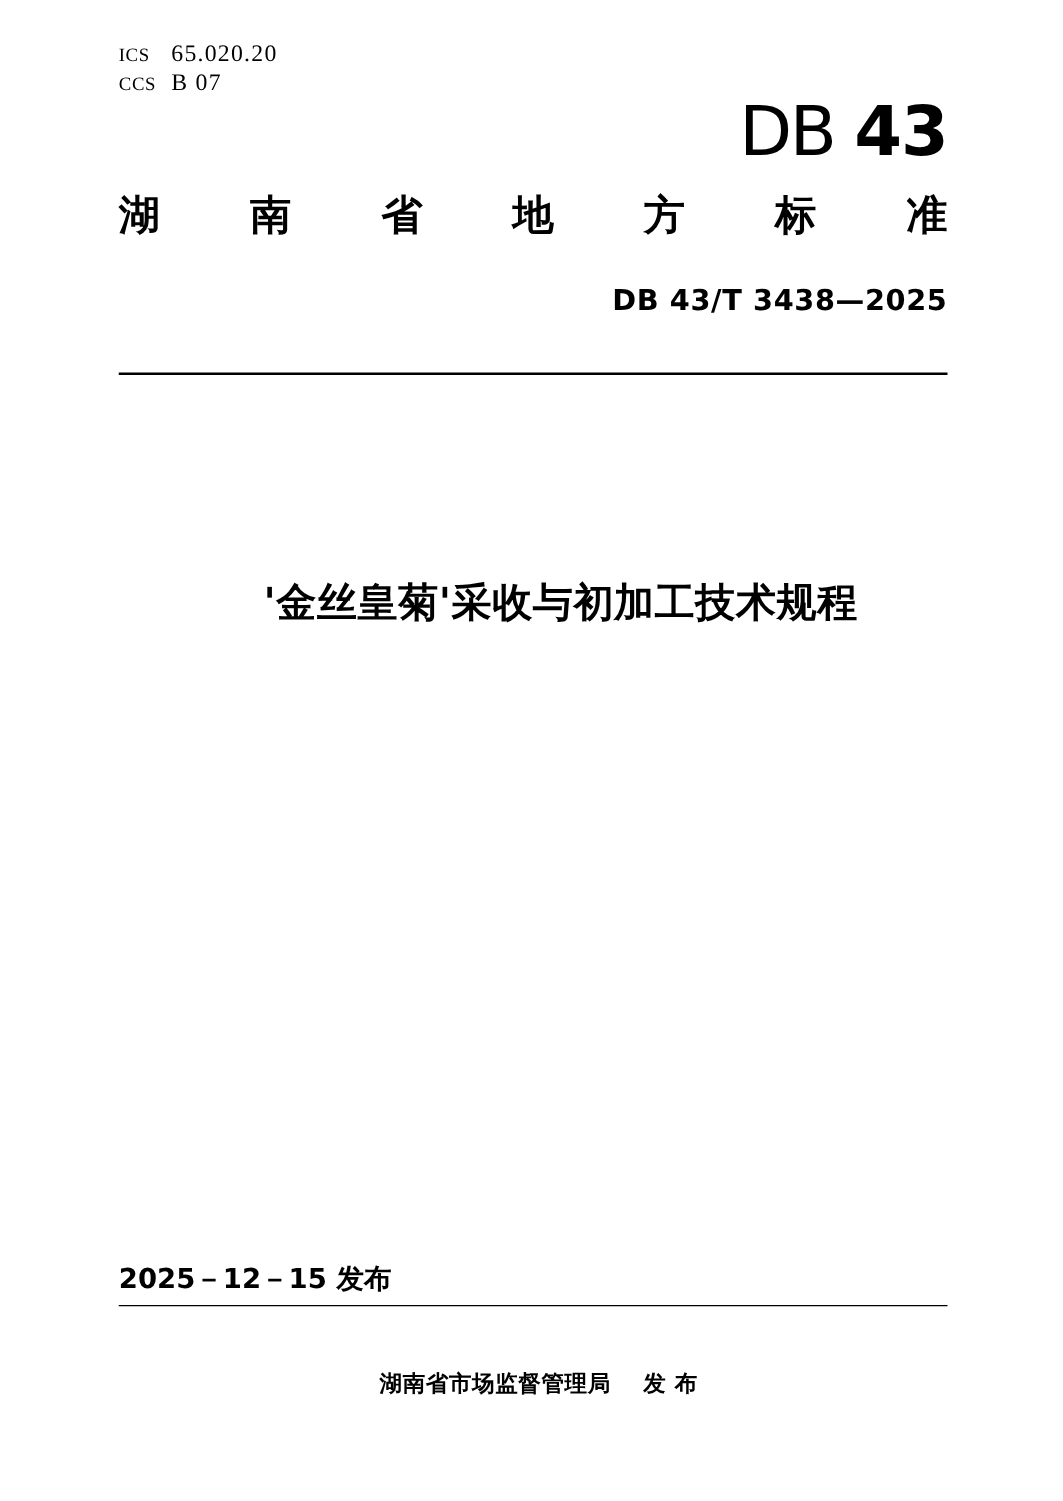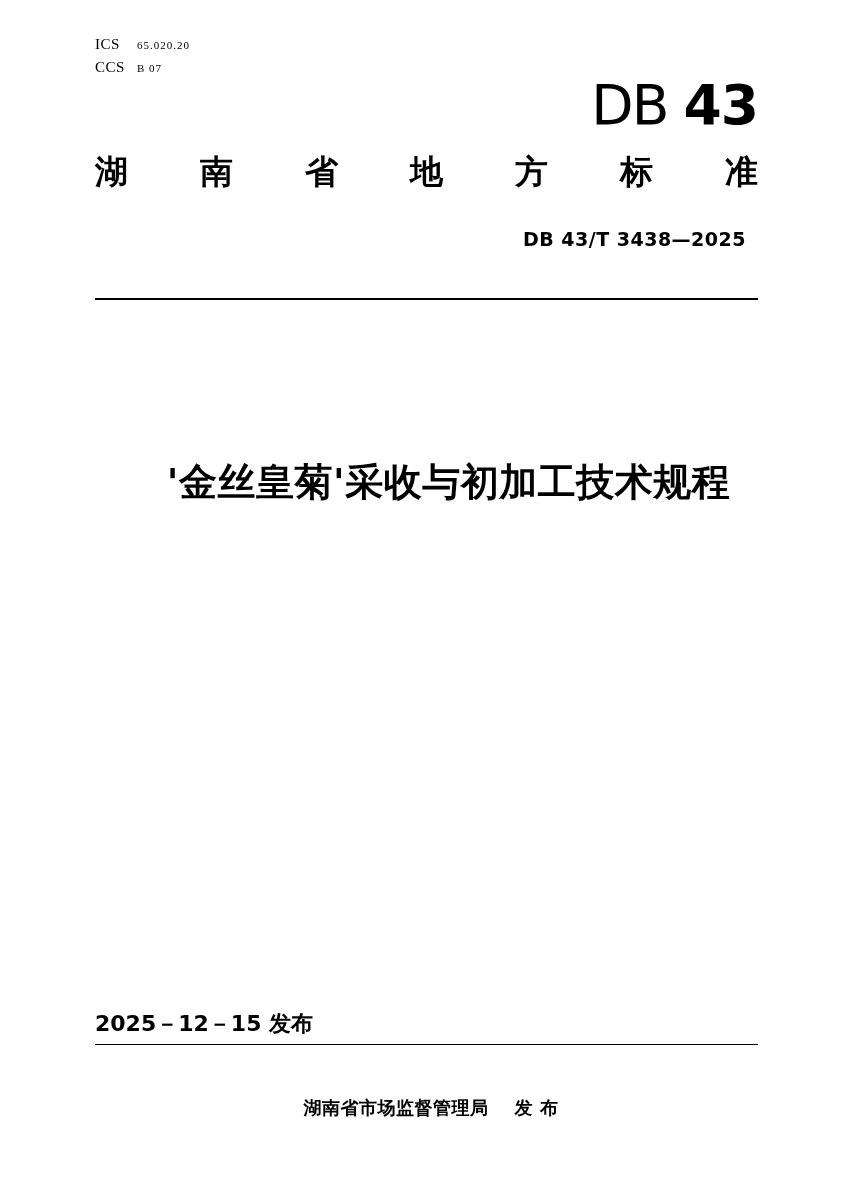--- a/index.html
+++ b/index.html
@@ -37,21 +37,21 @@
     display: flex;
     align-items: baseline;
     white-space: nowrap;
   }
   .ics-label {
     display: inline-block;
     min-width: 36px;
     font-size: 15px;
   }
   .ics-value {
-    font-size: 11px;
+    font-size: 19px;
     letter-spacing: 1px;
     margin-left: 6px;
   }
 
   .db43 {
     position: absolute;
     right: 92px;
     top: 78px;
     font-family: "DejaVu Sans", sans-serif;
     font-weight: 700;
@@ -83,25 +83,25 @@
     font-weight: 700;
     font-size: 33px;
     line-height: 40px;
   }
   .province-line span {
     display: inline-block;
   }
 
   .std-code {
     position: absolute;
-    right: 104px;
+    right: 92px;
     top: 228px;
     font-family: "DejaVu Sans", sans-serif;
     font-weight: 700;
-    font-size: 19px;
+    font-size: 23px;
     letter-spacing: 0.5px;
     white-space: nowrap;
   }
 
   .rule-top {
     position: absolute;
     left: 95px;
     right: 92px;
     top: 298px;
     height: 0;
@@ -110,21 +110,21 @@
 
   
   .title-cn {
     position: absolute;
     left: 0;
     right: 0;
     top: 462px;
     text-align: center;
     font-family: "DejaVu Sans", sans-serif;
     font-weight: 700;
-    font-size: 38px;
+    font-size: 32px;
     line-height: 40px;
     letter-spacing: 0.5px;
     margin-left: 47px;
   }
   .title-en {
     position: absolute;
     left: 150px;
     right: 150px;
     top: 533px;
     text-align: center;

